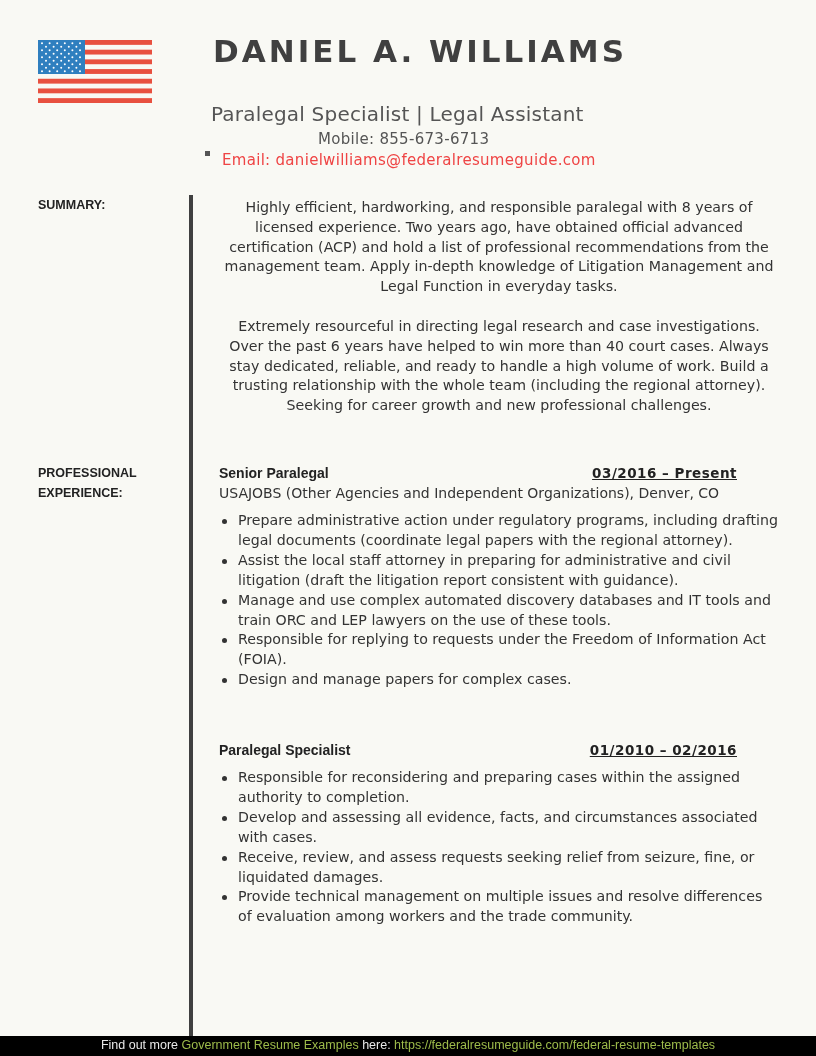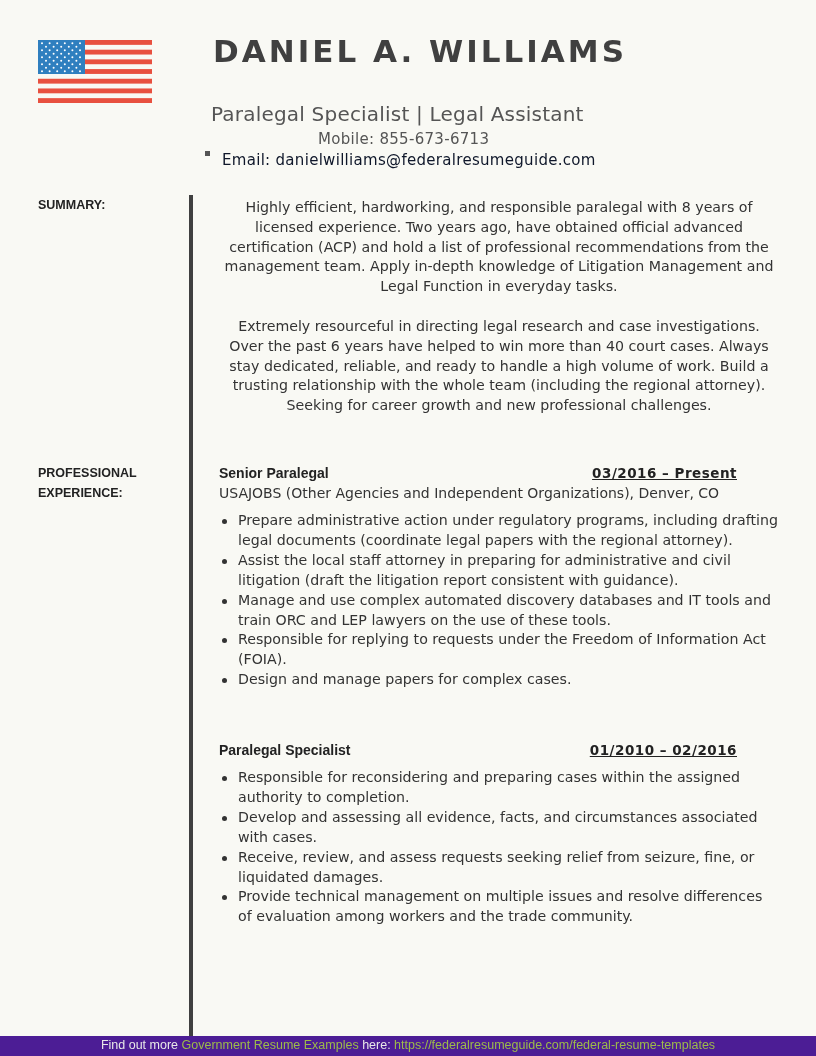--- a/index.html
+++ b/index.html
@@ -22,21 +22,21 @@
     .headline {
       position: absolute; left: 211px; top: 102px;
       font-size: 20px; color: #555; white-space: nowrap; letter-spacing: 0.2px;
     }
     .mobile {
       position: absolute; left: 318px; top: 130px;
       font-size: 15px; color: #555; white-space: nowrap; letter-spacing: 0.3px;
     }
     .email-row {
       position: absolute; left: 205px; top: 151px;
-      font-size: 15px; color: #0f172a; white-space: nowrap; letter-spacing: 0.3px;
+      font-size: 15px; color: #ef4444; white-space: nowrap; letter-spacing: 0.3px;
       display: flex; 
     }
     .email-row .sq {
       display: inline-block; width: 5px; height: 5px; background: #555; margin-right: 12px;
     }
     .divider-v {
       position: absolute; left: 189px; top: 195px; width: 4px; height: 845px;
       background: #404040;
     }
     .sec-label {
@@ -53,21 +53,21 @@
     .job-dates { letter-spacing: 0.5px; font-family: "DejaVu Sans", sans-serif; font-size: 13.5px; text-decoration: underline; }
     .job-org { line-height: 20px; font-size: 14px; }
     ul.bullets { list-style: none; margin-top: 8px; }
     ul.bullets li { position: relative; padding-left: 19px; line-height: 19.9px; font-size: 14.2px; }
     ul.bullets li::before {
       content: ""; position: absolute; left: 3px; top: 8px; width: 5px; height: 5px;
       border-radius: 50%; background: #333;
     }
     .footer {
       position: absolute; left: 0; top: 1036px; width: 816px; height: 20px;
-      background: #4c1d95; color: #e8e8e8; font-size: 12.5px; line-height: 18px;
+      background: #000000; color: #e8e8e8; font-size: 12.5px; line-height: 18px;
       text-align: center; white-space: nowrap; font-family: "Liberation Sans", sans-serif;
     }
     .footer .hl { color: #9dbb4a; }
   </style>
 </head>
 <body>
 
 <svg class="flag" viewBox="0 0 114 63">
   <g id="stripes">
       <rect x="0" y="0.00" width="114" height="4.85" fill="#e8503f"></rect>

